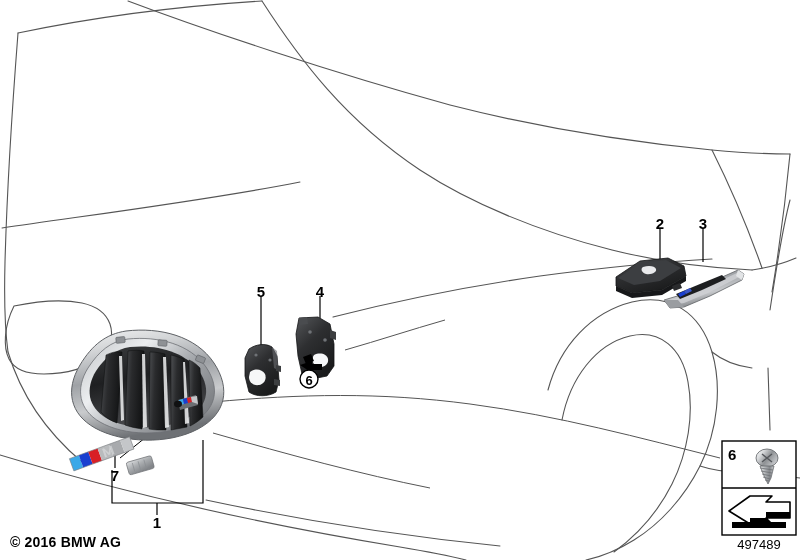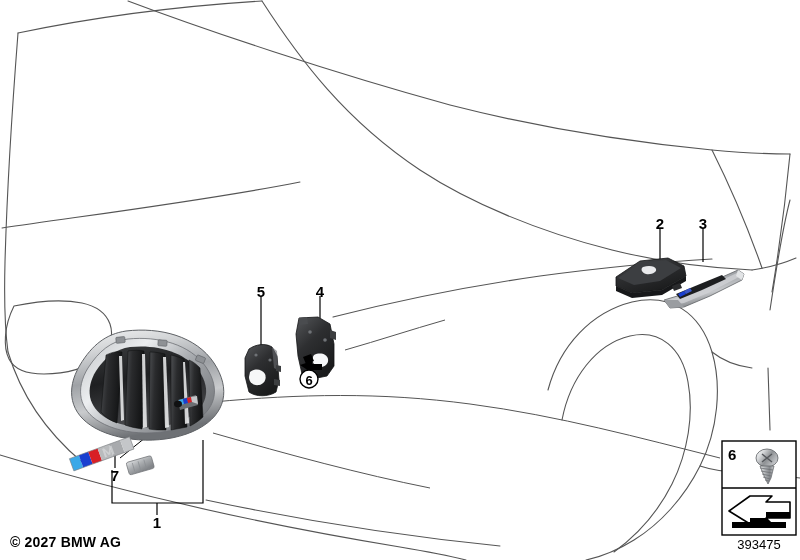--- a/index.html
+++ b/index.html
@@ -362,17 +362,17 @@
 
   <div class="callout" style="left:157px; top:515px;">1</div>
   <div class="callout" style="left:660px; top:216px;">2</div>
   <div class="callout" style="left:703px; top:216px;">3</div>
   <div class="callout" style="left:320px; top:284px;">4</div>
   <div class="callout" style="left:261px; top:284px;">5</div>
   <div class="callout" style="left:115px; top:468px;">7</div>
 
   <div class="legend-num">6</div>
 
-  <div id="copyright">© 2027 BMW AG</div>
-
-  <div id="partnumber">393475</div>
+  <div id="copyright">© 2016 BMW AG</div>
+
+  <div id="partnumber">497489</div>
 
 </div>
 
 </body></html>

